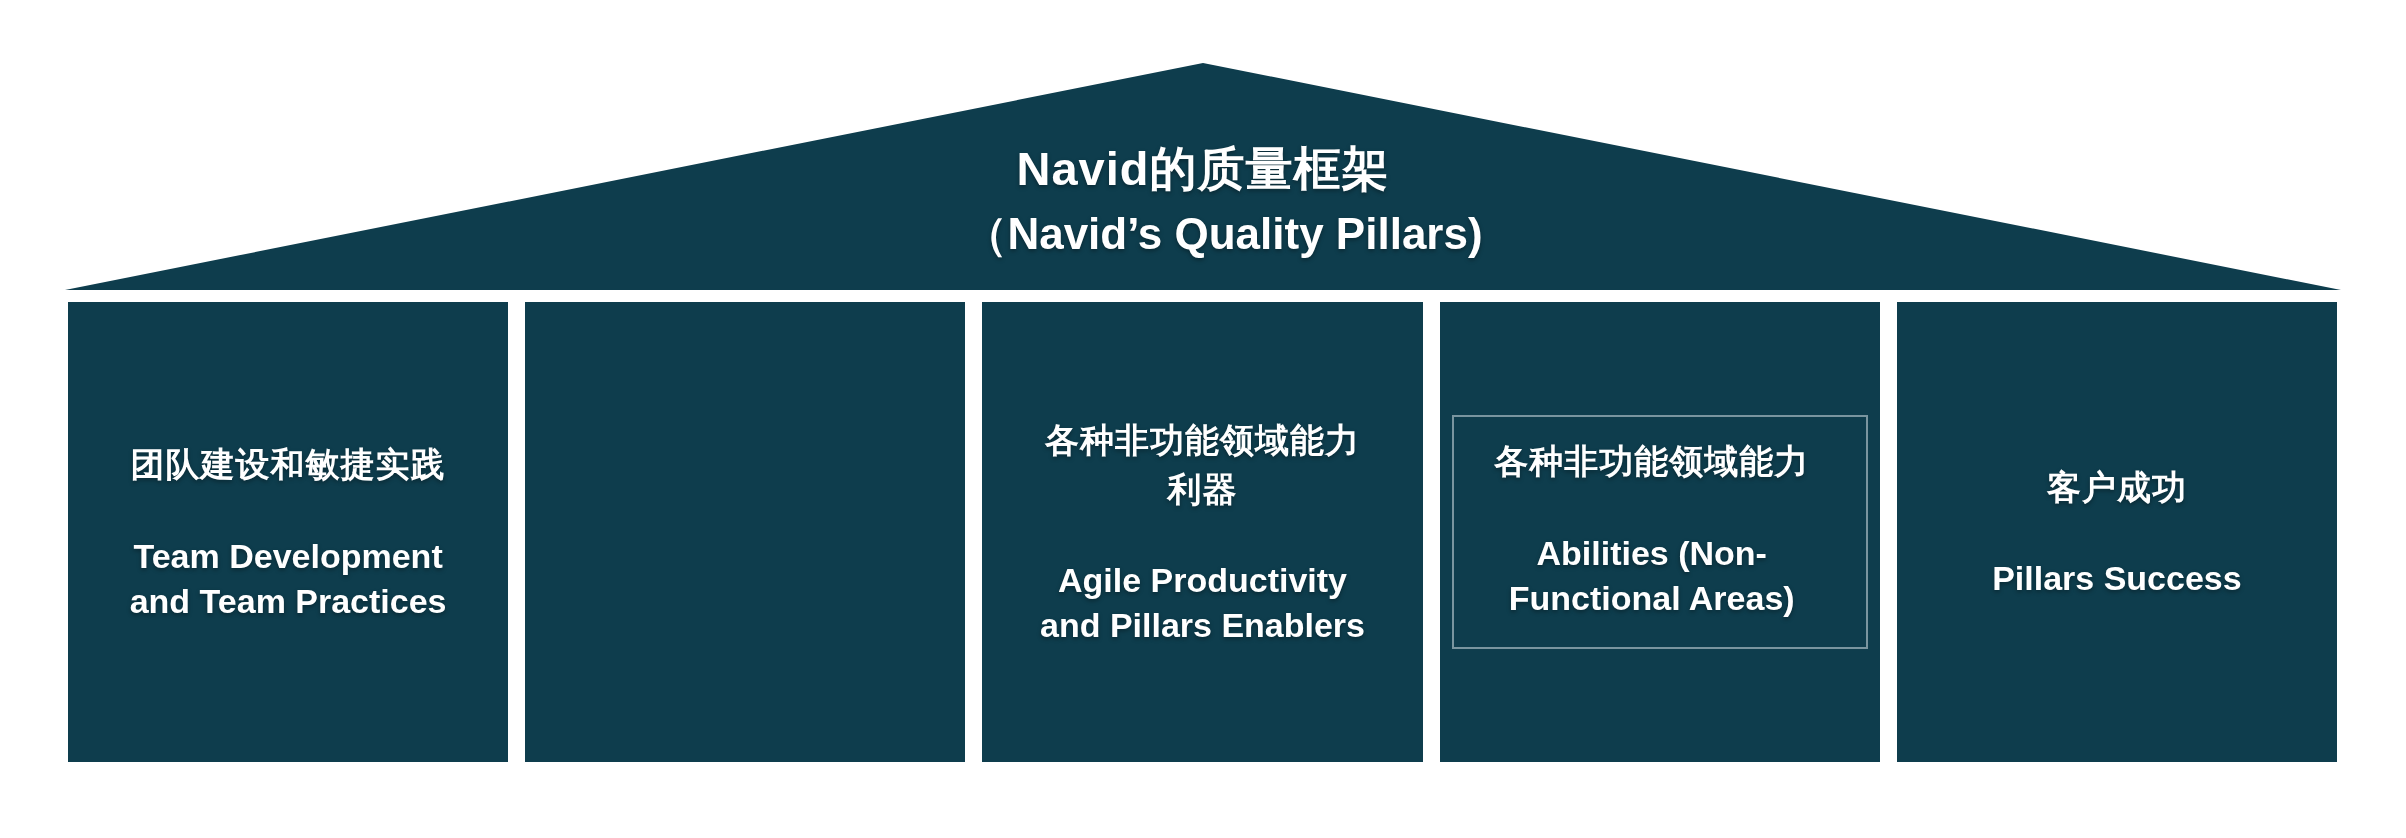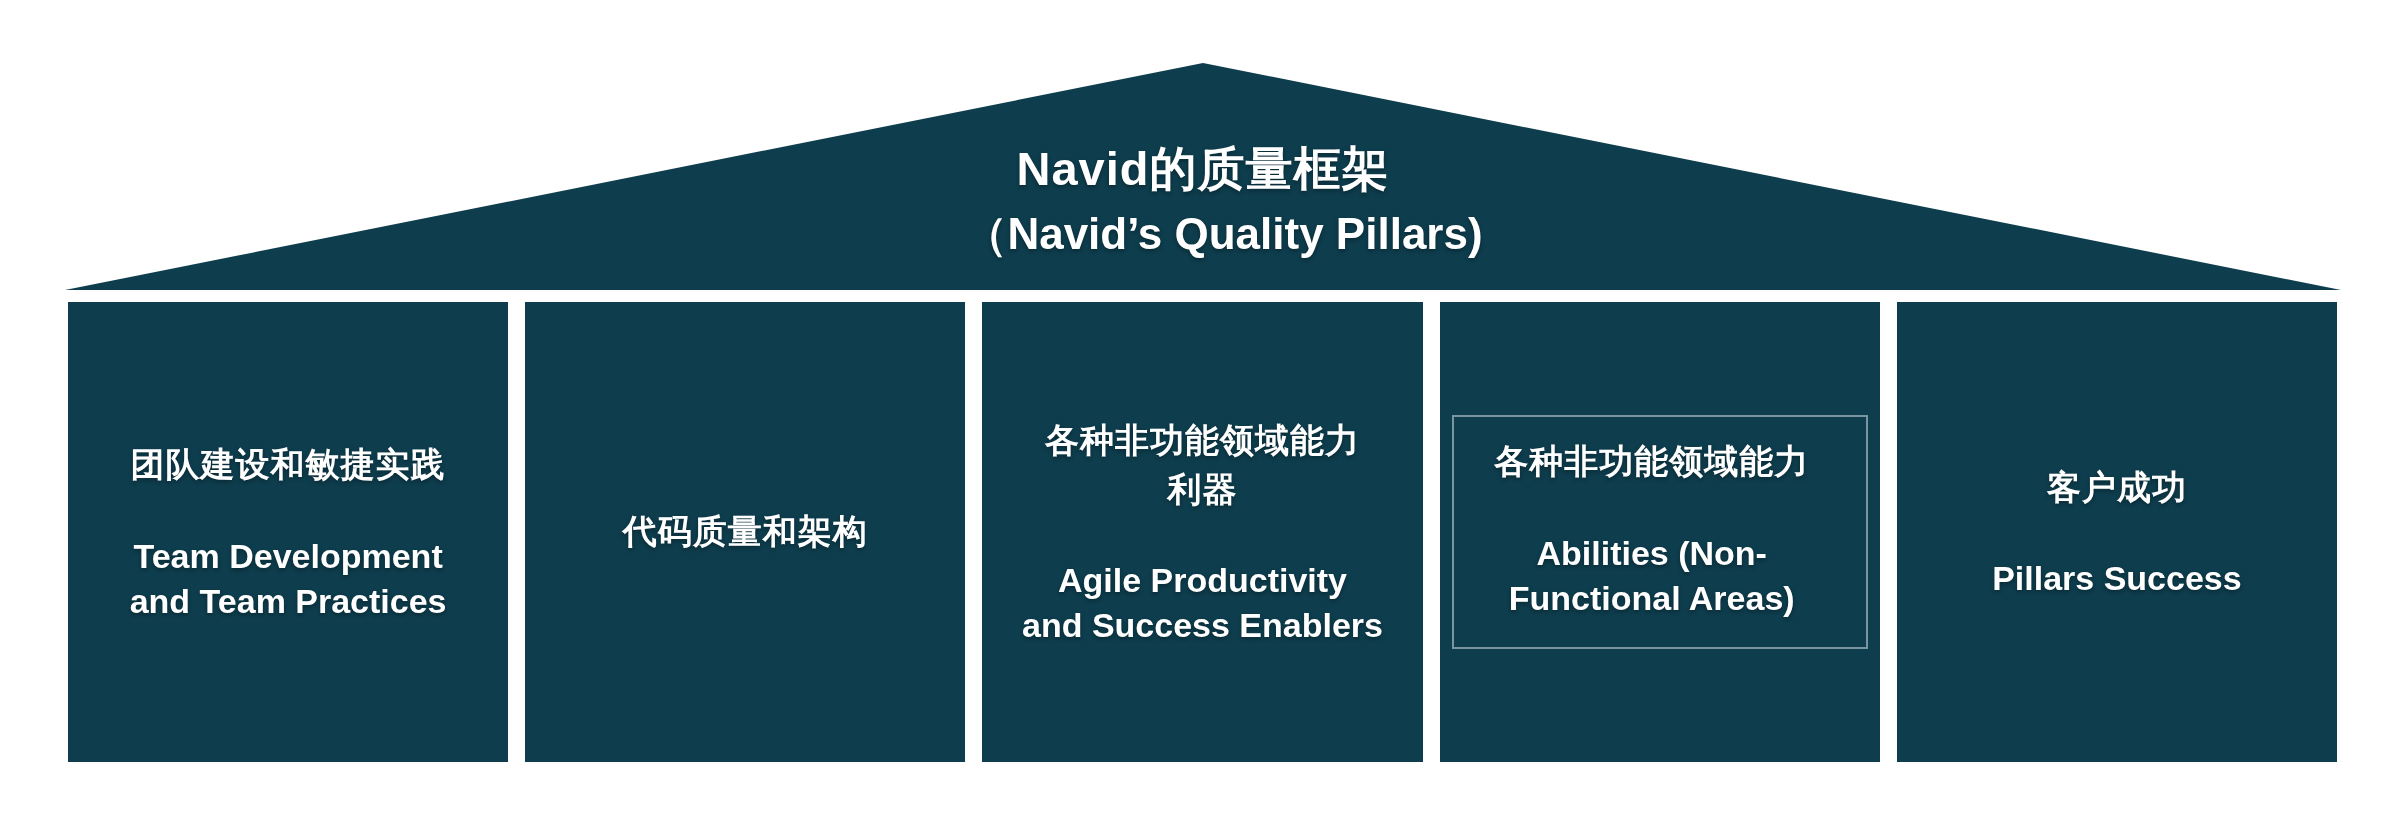--- a/index.html
+++ b/index.html
@@ -100,28 +100,27 @@
 
 <div class="pillars">
 
   <div class="pillar">
     <div class="pillar-label-zh">团队建设和敏捷实践</div>
     <div class="pillar-label-en">Team Development
 and Team Practices</div>
   </div>
 
   <div class="pillar">
-    <div class="pillar-label-zh">代码质量和架构</div>
   </div>
 
   <div class="pillar">
     <div class="pillar-label-zh">各种非功能领域能力
 利器</div>
     <div class="pillar-label-en">Agile Productivity
-and Success Enablers</div>
+and Pillars Enablers</div>
   </div>
 
   <div class="pillar">
     <div class="nfa-box">
       <div class="pillar-label-zh">各种非功能领域能力</div>
       <div class="pillar-label-en">Abilities (Non-
 Functional Areas)</div>
     </div>
   </div>
 

